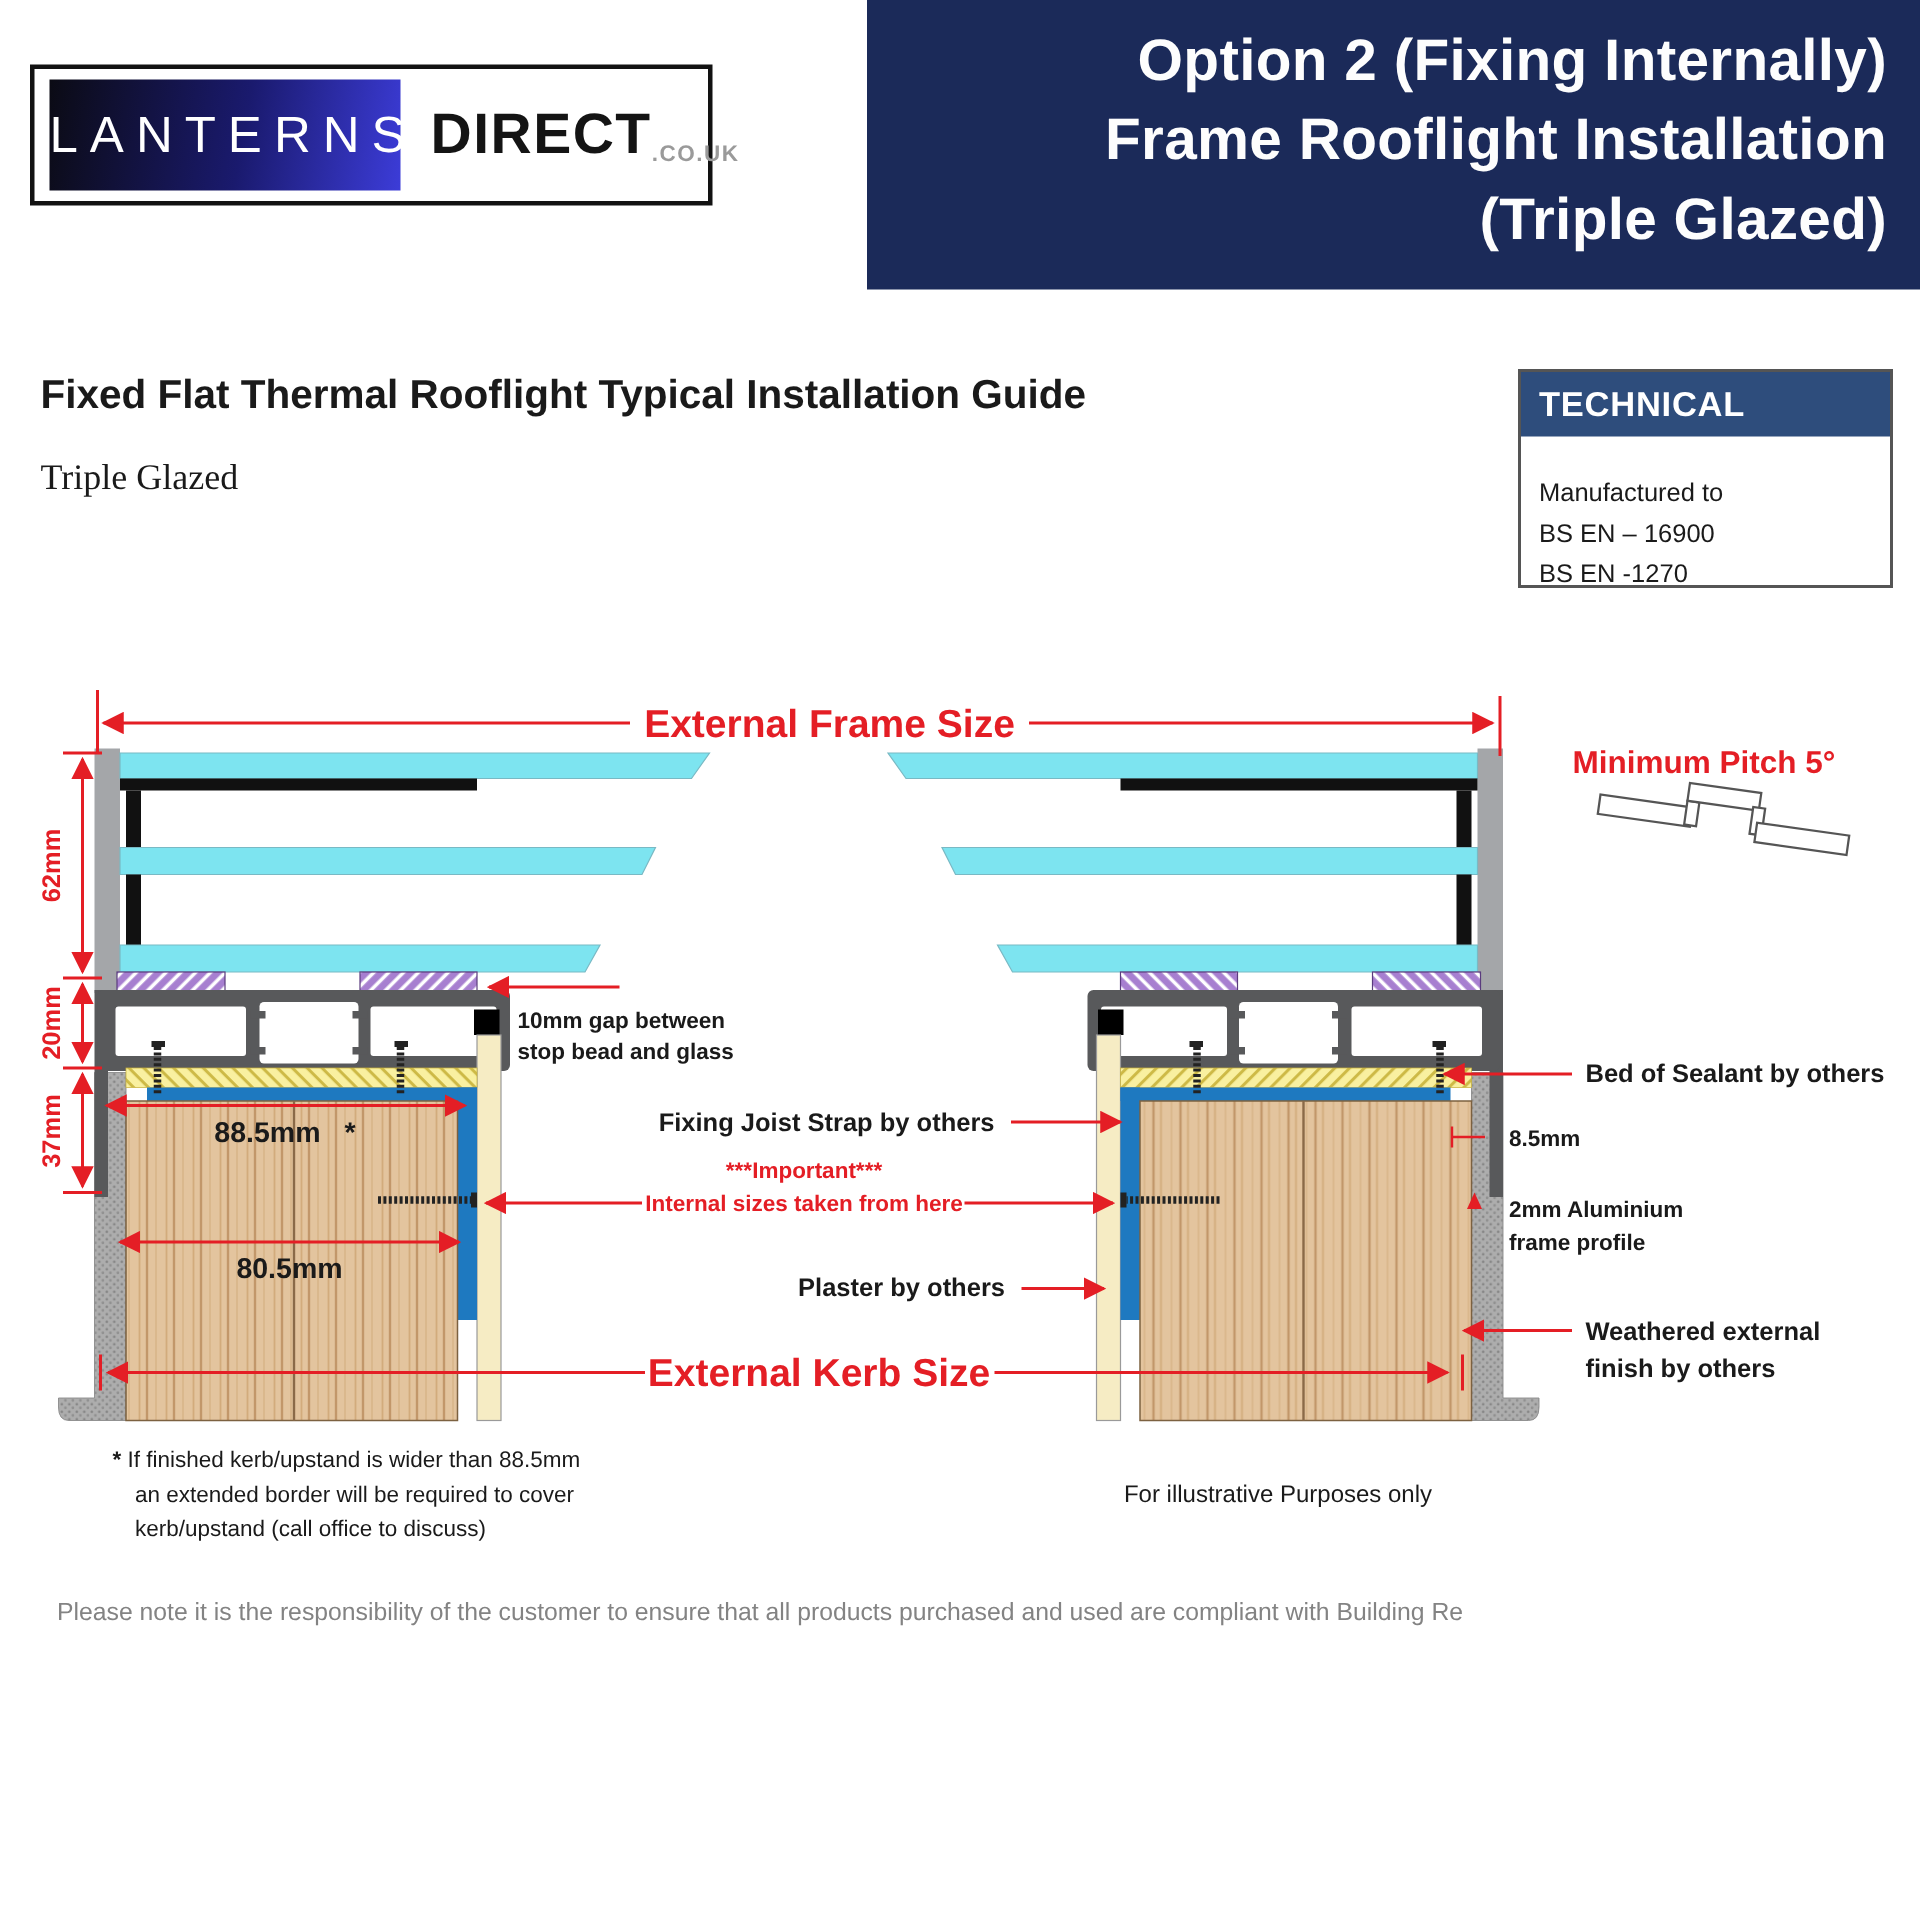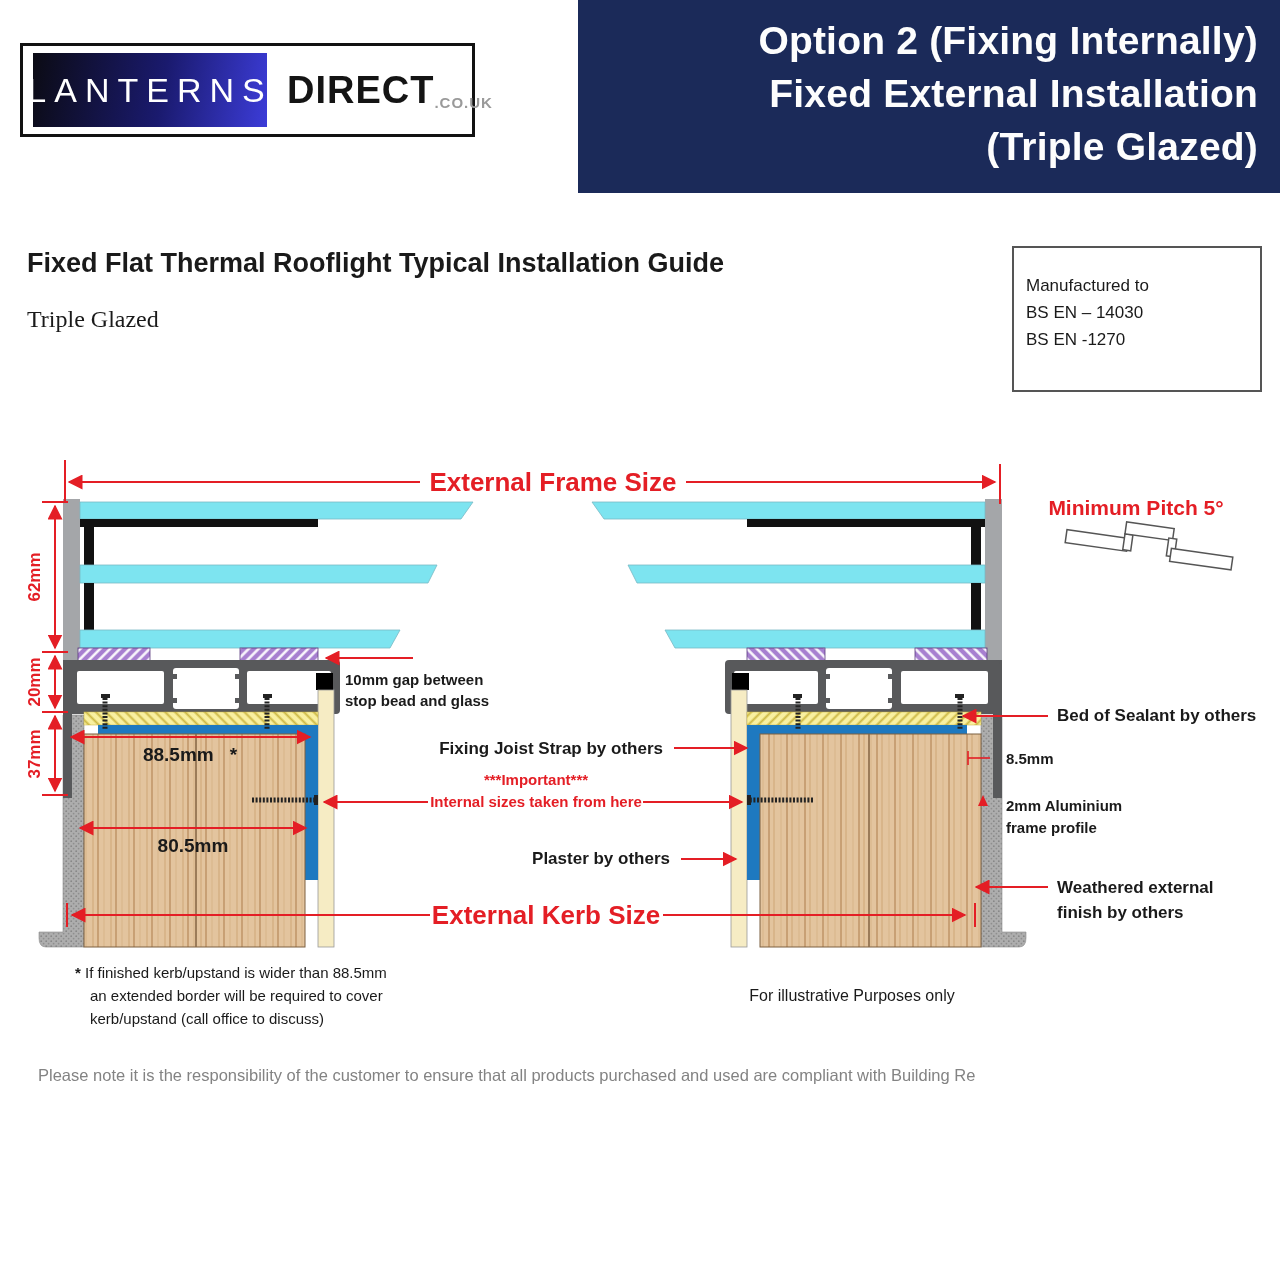--- a/index.html
+++ b/index.html
@@ -3,21 +3,21 @@
 <meta charset="utf-8">
 <style>
   html,body{margin:0;padding:0;background:#ffffff;}
   body{width:1280px;height:1280px;position:relative;font-family:"Liberation Sans",sans-serif;overflow:hidden;}
 
   
   .logo-box{position:absolute;left:20px;top:43px;width:449px;height:88px;border:3px solid #121212;
             background:#ffffff;display:flex;align-items:center;}
   .logo-grad{margin-left:10px;width:234px;height:74px;
              background:linear-gradient(100deg,#0b0b14 0%,#1a1a6e 55%,#3c3cd8 100%);
-             display:flex;align-items:center;justify-content:center;}
+             display:flex;align-items:center;}
   .logo-grad span{color:#ffffff;font-size:34px;letter-spacing:8px;font-weight:400;}
   .logo-direct{color:#141414;font-size:38px;font-weight:bold;letter-spacing:1px;margin-left:20px;}
   .logo-couk{color:#9a9a9a;font-size:15px;font-weight:bold;margin-top:25px;letter-spacing:1px;}
 
   .banner{position:absolute;left:578px;top:0;width:702px;height:193px;background:#1b2a59;
           color:#fdfdfd;text-align:right;box-sizing:border-box;padding:14px 22px 0 0;}
   .banner div{font-size:39px;line-height:53px;font-weight:600;letter-spacing:0.2px;}
 
   .page-title{position:absolute;left:27px;top:248px;font-size:27px;font-weight:bold;color:#1a1a1a;text-align:center;}
   .page-subtitle{position:absolute;left:27px;top:306px;font-size:24px;color:#1a1a1a;font-family:Liberation Serif, serif;}
@@ -40,31 +40,32 @@
 <div class="logo-box">
   <div class="logo-grad">
     <span>LANTERNS</span>
   </div>
   <span class="logo-direct">DIRECT</span>
   <span class="logo-couk">.CO.UK</span>
 </div>
 
 <div class="banner">
   <div>Option 2 (Fixing Internally)</div>
-  <div>Fixed External Installation</div>
+  <div>Frame Rooflight Installation</div>
   <div>(Triple Glazed)</div>
 </div>
 
 <div class="page-title">Fixed Flat Thermal Rooflight Typical Installation Guide</div>
 <div class="page-subtitle">Triple Glazed</div>
 
 <div class="tech-box">
+  <div class="tech-head">TECHNICAL</div>
   <div class="tech-body">
     <div>Manufactured to</div>
-    <div>BS EN – 14030</div>
+    <div>BS EN – 16900</div>
     <div>BS EN -1270</div>
   </div>
 </div>
 
 <svg class="diagram-svg" width="1280" height="620" viewBox="0 0 1280 620">
   <defs>
     <marker id="arr" viewBox="0 0 10 10" refX="9" refY="5" markerWidth="7.5" markerHeight="7.5" orient="auto-start-reverse">
       <path d="M0,0 L10,5 L0,10 z" fill="#e41e25"></path>
     </marker>
     <pattern id="wood" width="18" height="40" patternUnits="userSpaceOnUse">

